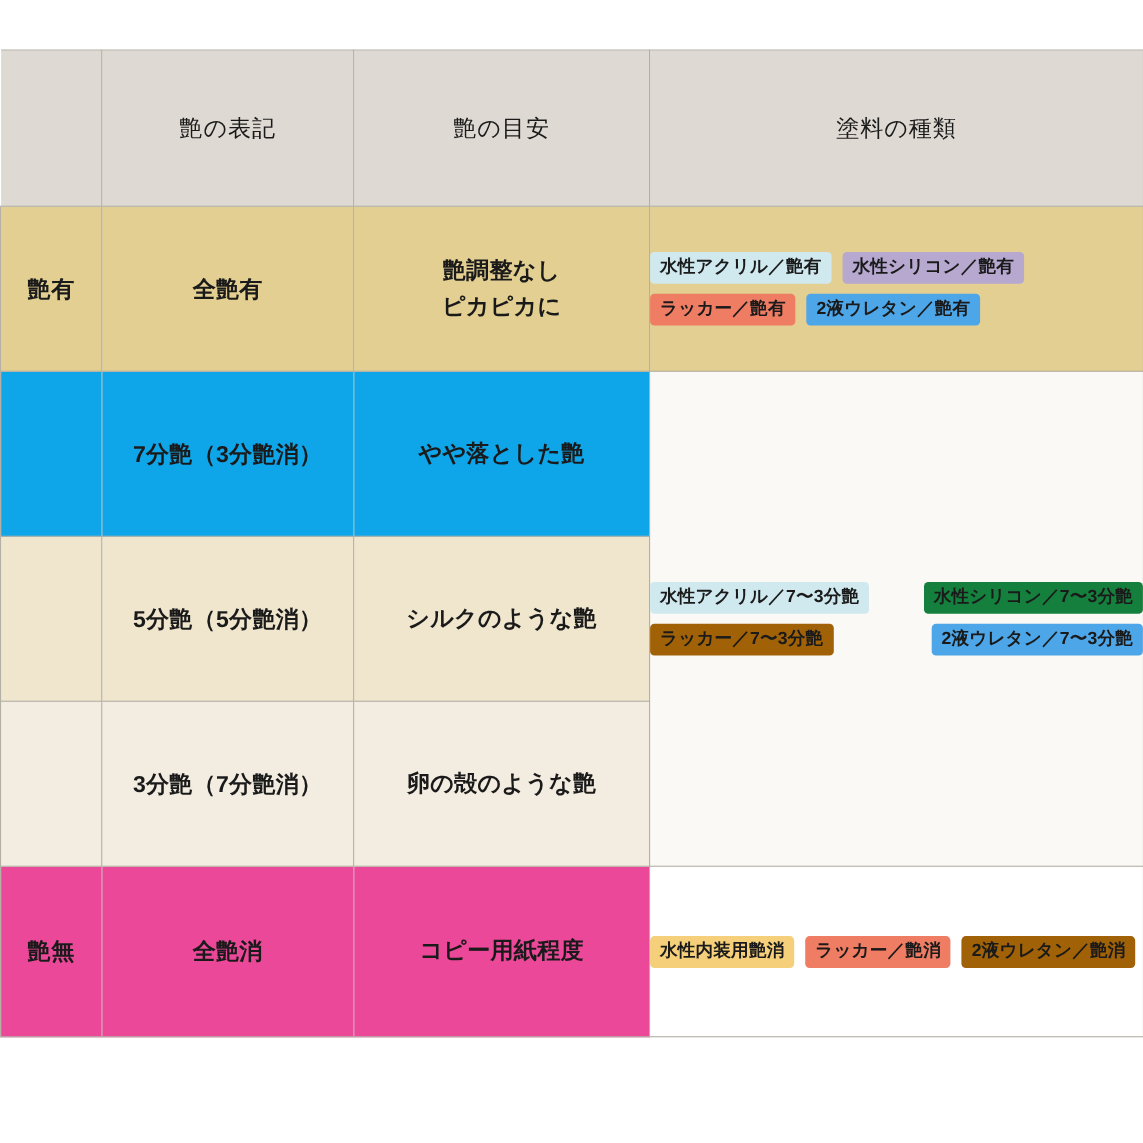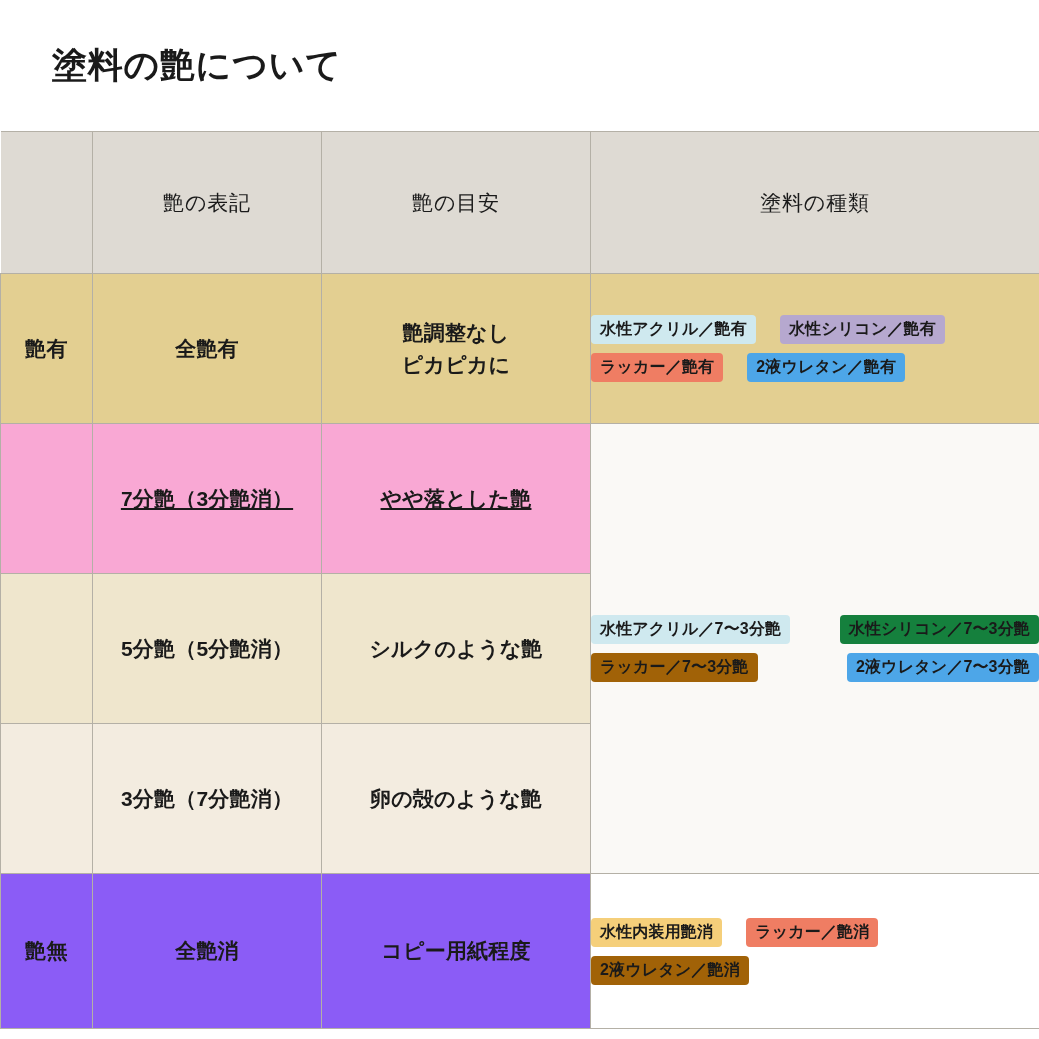--- a/index.html
+++ b/index.html
@@ -73,41 +73,41 @@
   .desc-cell {
     font-size: 21px;
     font-weight: bold;
     color: #1a1a1a;
     line-height: 1.5;
     letter-spacing: 0.01em;
   }
 
   
   .r1 { background: #e3cf91; }
-  .r2 { background: #f9a8d4; text-decoration: underline; }
+  .r2 { background: #0ea5e9; }
   .r3 { background: #efe6cd; }
   .r4 { background: #f3ece0; }
-  .r5 { background: #8b5cf6; }
+  .r5 { background: #ec4899; }
 
   .types-cell {
     background: #faf9f6;
     text-align: left;
     padding: 14px 16px;
     vertical-align: middle;
   }
   .types-cell.gloss-on {
     background: #e3cf91;
   }
   .types-cell.white {
     background: #ffffff;
   }
   .tag-wrap {
     display: flex;
     flex-wrap: wrap;
-    gap: 9px 24px;
+    gap: 9px 10px;
     align-items: flex-start;
   }
   .tag-wrap.stack {
     flex-direction: row;
     justify-content: space-between;
   }
   .tag {
     display: inline-block;
     font-size: 16px;
     font-weight: bold;
@@ -122,21 +122,20 @@
   .row-h2 { height: 150px; }
   .row-h3 { height: 150px; }
   .row-h4 { height: 150px; }
   .row-h5 { height: 155px; }
 </style>
 </head>
 <body>
 
 <div class="page">
 
-  <div class="page-title">塗料の艶について</div>
 
   <table class="gloss-table">
     <colgroup>
       <col class="col-a">
       <col class="col-b">
       <col class="col-c">
       <col class="col-d">
     </colgroup>
     <thead>
       <tr>

